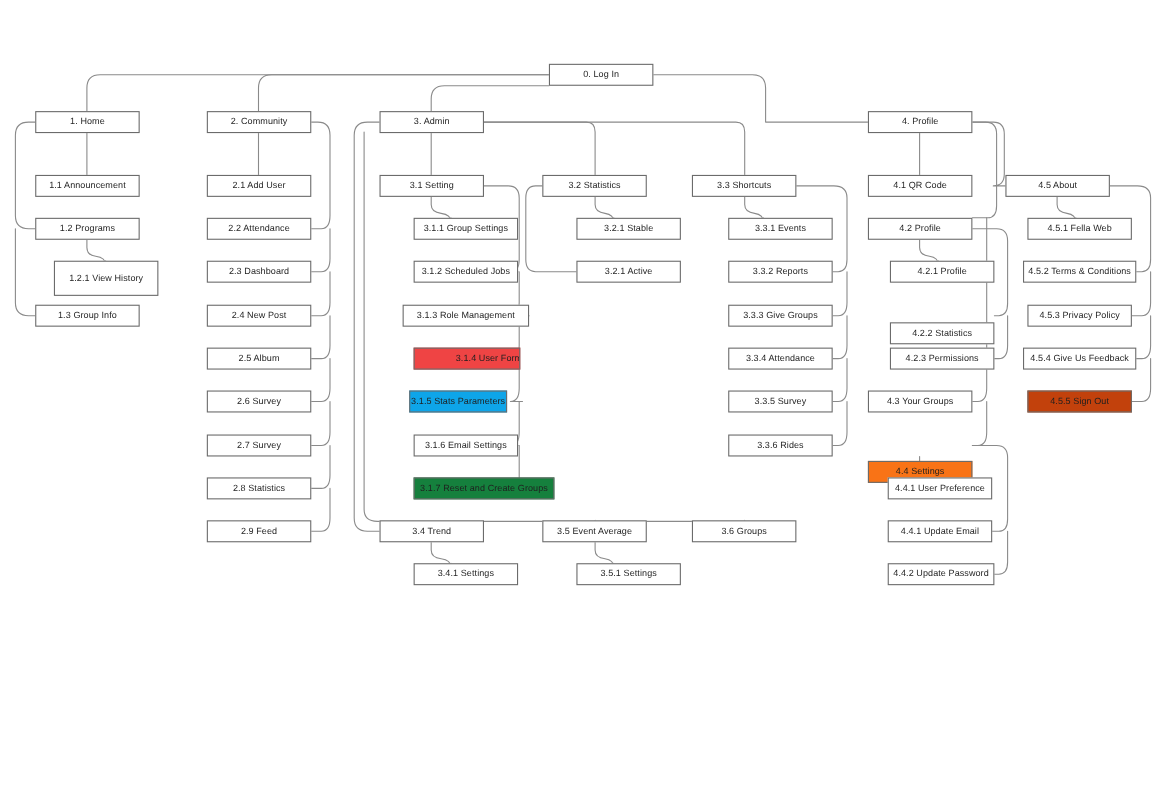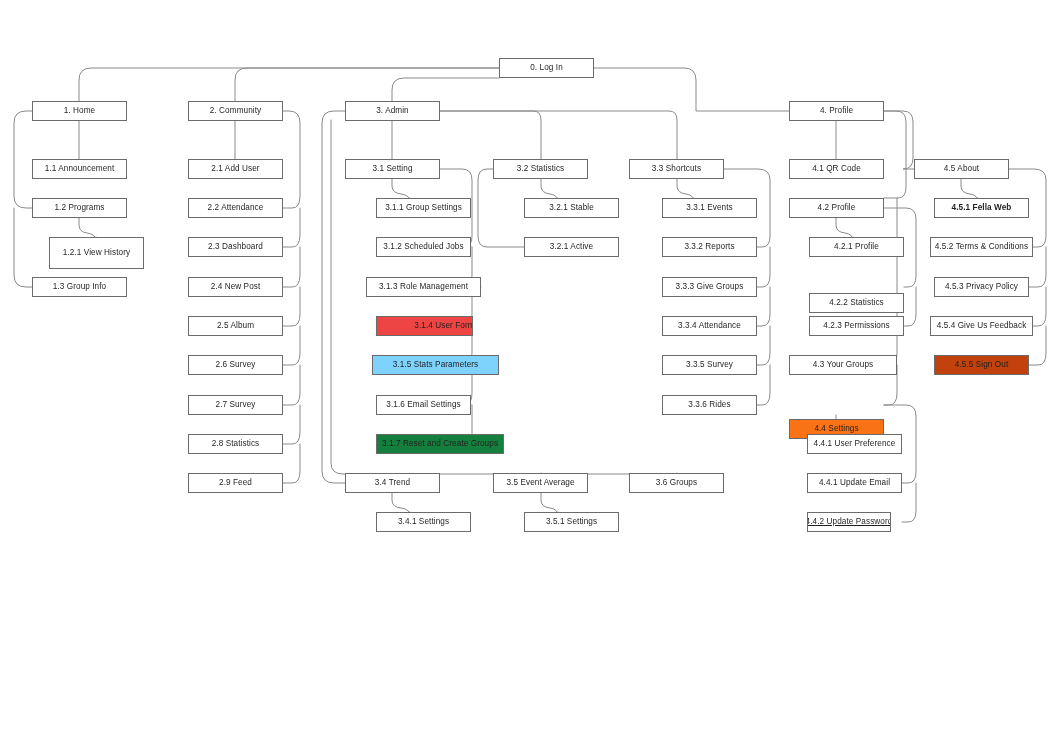--- a/index.html
+++ b/index.html
@@ -103,21 +103,21 @@
     <div class="node" style="left: 188px; top: 355px; width: 95px; height: 20px; background: rgb(255, 255, 255); border-color: rgb(107, 107, 107); color: rgb(31, 31, 31);">2.6 Survey</div>
     <div class="node" style="left: 188px; top: 395px; width: 95px; height: 20px; background: rgb(255, 255, 255); border-color: rgb(107, 107, 107); color: rgb(31, 31, 31);">2.7 Survey</div>
     <div class="node" style="left: 188px; top: 434px; width: 95px; height: 20px; background: rgb(255, 255, 255); border-color: rgb(107, 107, 107); color: rgb(31, 31, 31);">2.8 Statistics</div>
     <div class="node" style="left: 188px; top: 473px; width: 95px; height: 20px; background: rgb(255, 255, 255); border-color: rgb(107, 107, 107); color: rgb(31, 31, 31);">2.9 Feed</div>
     <div class="node" style="left: 345px; top: 101px; width: 95px; height: 20px; background: rgb(255, 255, 255); border-color: rgb(107, 107, 107); color: rgb(31, 31, 31);">3. Admin</div>
     <div class="node" style="left: 345px; top: 159px; width: 95px; height: 20px; background: rgb(255, 255, 255); border-color: rgb(107, 107, 107); color: rgb(31, 31, 31);">3.1 Setting</div>
     <div class="node" style="left: 376px; top: 198px; width: 95px; height: 20px; background: rgb(255, 255, 255); border-color: rgb(107, 107, 107); color: rgb(31, 31, 31);">3.1.1 Group Settings</div>
     <div class="node" style="left: 376px; top: 237px; width: 95px; height: 20px; background: rgb(255, 255, 255); border-color: rgb(107, 107, 107); color: rgb(31, 31, 31);">3.1.2 Scheduled Jobs</div>
     <div class="node" style="left: 366px; top: 277px; width: 115px; height: 20px; background: rgb(255, 255, 255); border-color: rgb(107, 107, 107); color: rgb(31, 31, 31);">3.1.3 Role Management</div>
     <div class="node" style="left: 376px; top: 316px; width: 97px; height: 20px; background: #ef4444; border-color: rgb(107, 107, 107); color: rgb(31, 31, 31); padding-left: 40px;">3.1.4 User Form</div>
-    <div class="node" style="left: 372px; top: 355px; width: 127px; height: 20px; background: #7dd3fc; border-color: rgb(107, 107, 107); color: rgb(31, 31, 31);">3.1.5 Stats Parameters</div>
+    <div class="node" style="left: 372px; top: 355px; width: 89px; height: 20px; background: #0ea5e9; border-color: rgb(107, 107, 107); color: rgb(31, 31, 31);">3.1.5 Stats Parameters</div>
     <div class="node" style="left: 376px; top: 395px; width: 95px; height: 20px; background: rgb(255, 255, 255); border-color: rgb(107, 107, 107); color: rgb(31, 31, 31);">3.1.6 Email Settings</div>
     <div class="node" style="left: 376px; top: 434px; width: 128px; height: 20px; background: #15803d; border-color: rgb(107, 107, 107); color: rgb(31, 31, 31);">3.1.7 Reset and Create Groups</div>
     <div class="node" style="left: 493px; top: 159px; width: 95px; height: 20px; background: rgb(255, 255, 255); border-color: rgb(107, 107, 107); color: rgb(31, 31, 31);">3.2 Statistics</div>
     <div class="node" style="left: 524px; top: 198px; width: 95px; height: 20px; background: rgb(255, 255, 255); border-color: rgb(107, 107, 107); color: rgb(31, 31, 31);">3.2.1 Stable</div>
     <div class="node" style="left: 524px; top: 237px; width: 95px; height: 20px; background: rgb(255, 255, 255); border-color: rgb(107, 107, 107); color: rgb(31, 31, 31);">3.2.1 Active</div>
     <div class="node" style="left: 629px; top: 159px; width: 95px; height: 20px; background: rgb(255, 255, 255); border-color: rgb(107, 107, 107); color: rgb(31, 31, 31);">3.3 Shortcuts</div>
     <div class="node" style="left: 662px; top: 198px; width: 95px; height: 20px; background: rgb(255, 255, 255); border-color: rgb(107, 107, 107); color: rgb(31, 31, 31);">3.3.1 Events</div>
     <div class="node" style="left: 662px; top: 237px; width: 95px; height: 20px; background: rgb(255, 255, 255); border-color: rgb(107, 107, 107); color: rgb(31, 31, 31);">3.3.2 Reports</div>
     <div class="node" style="left: 662px; top: 277px; width: 95px; height: 20px; background: rgb(255, 255, 255); border-color: rgb(107, 107, 107); color: rgb(31, 31, 31);">3.3.3 Give Groups</div>
     <div class="node" style="left: 662px; top: 316px; width: 95px; height: 20px; background: rgb(255, 255, 255); border-color: rgb(107, 107, 107); color: rgb(31, 31, 31);">3.3.4 Attendance</div>
@@ -127,24 +127,24 @@
     <div class="node" style="left: 376px; top: 512px; width: 95px; height: 20px; background: rgb(255, 255, 255); border-color: rgb(107, 107, 107); color: rgb(31, 31, 31);">3.4.1 Settings</div>
     <div class="node" style="left: 493px; top: 473px; width: 95px; height: 20px; background: rgb(255, 255, 255); border-color: rgb(107, 107, 107); color: rgb(31, 31, 31);">3.5 Event Average</div>
     <div class="node" style="left: 524px; top: 512px; width: 95px; height: 20px; background: rgb(255, 255, 255); border-color: rgb(107, 107, 107); color: rgb(31, 31, 31);">3.5.1 Settings</div>
     <div class="node" style="left: 629px; top: 473px; width: 95px; height: 20px; background: rgb(255, 255, 255); border-color: rgb(107, 107, 107); color: rgb(31, 31, 31);">3.6 Groups</div>
     <div class="node" style="left: 789px; top: 101px; width: 95px; height: 20px; background: rgb(255, 255, 255); border-color: rgb(107, 107, 107); color: rgb(31, 31, 31);">4. Profile</div>
     <div class="node" style="left: 789px; top: 159px; width: 95px; height: 20px; background: rgb(255, 255, 255); border-color: rgb(107, 107, 107); color: rgb(31, 31, 31);">4.1 QR Code</div>
     <div class="node" style="left: 789px; top: 198px; width: 95px; height: 20px; background: rgb(255, 255, 255); border-color: rgb(107, 107, 107); color: rgb(31, 31, 31);">4.2 Profile</div>
     <div class="node" style="left: 809px; top: 237px; width: 95px; height: 20px; background: rgb(255, 255, 255); border-color: rgb(107, 107, 107); color: rgb(31, 31, 31);">4.2.1 Profile</div>
     <div class="node" style="left: 809px; top: 293px; width: 95px; height: 20px; background: rgb(255, 255, 255); border-color: rgb(107, 107, 107); color: rgb(31, 31, 31);">4.2.2 Statistics</div>
     <div class="node" style="left: 809px; top: 316px; width: 95px; height: 20px; background: rgb(255, 255, 255); border-color: rgb(107, 107, 107); color: rgb(31, 31, 31);">4.2.3 Permissions</div>
-    <div class="node" style="left: 789px; top: 355px; width: 108px; height: 20px; background: rgb(255, 255, 255); border-color: rgb(107, 107, 107); color: rgb(31, 31, 31);">4.3 Your Groups</div>
+    <div class="node" style="left: 789px; top: 355px; width: 95px; height: 20px; background: rgb(255, 255, 255); border-color: rgb(107, 107, 107); color: rgb(31, 31, 31);">4.3 Your Groups</div>
     <div class="node" style="left: 789px; top: 395px; width: 95px; height: 20px; background: #f97316; border-color: rgb(107, 107, 107); color: rgb(31, 31, 31); margin-top: 24px;">4.4 Settings</div>
     <div class="node" style="left: 807px; top: 434px; width: 95px; height: 20px; background: rgb(255, 255, 255); border-color: rgb(107, 107, 107); color: rgb(31, 31, 31);">4.4.1 User Preference</div>
     <div class="node" style="left: 807px; top: 473px; width: 95px; height: 20px; background: rgb(255, 255, 255); border-color: rgb(107, 107, 107); color: rgb(31, 31, 31);">4.4.1 Update Email</div>
-    <div class="node" style="left: 807px; top: 512px; width: 84px; height: 20px; background: rgb(255, 255, 255); border-color: rgb(107, 107, 107); color: rgb(31, 31, 31); text-decoration: underline;">4.4.2 Update Password</div>
+    <div class="node" style="left: 807px; top: 512px; width: 97px; height: 20px; background: rgb(255, 255, 255); border-color: rgb(107, 107, 107); color: rgb(31, 31, 31);">4.4.2 Update Password</div>
     <div class="node" style="left: 914px; top: 159px; width: 95px; height: 20px; background: rgb(255, 255, 255); border-color: rgb(107, 107, 107); color: rgb(31, 31, 31);">4.5 About</div>
-    <div class="node" style="left: 934px; top: 198px; width: 95px; height: 20px; background: rgb(255, 255, 255); border-color: rgb(107, 107, 107); color: rgb(31, 31, 31); font-weight: bold;">4.5.1 Fella Web</div>
+    <div class="node" style="left: 934px; top: 198px; width: 95px; height: 20px; background: rgb(255, 255, 255); border-color: rgb(107, 107, 107); color: rgb(31, 31, 31);">4.5.1 Fella Web</div>
     <div class="node" style="left: 930px; top: 237px; width: 103px; height: 20px; background: rgb(255, 255, 255); border-color: rgb(107, 107, 107); color: rgb(31, 31, 31);">4.5.2 Terms &amp; Conditions</div>
     <div class="node" style="left: 934px; top: 277px; width: 95px; height: 20px; background: rgb(255, 255, 255); border-color: rgb(107, 107, 107); color: rgb(31, 31, 31);">4.5.3 Privacy Policy</div>
     <div class="node" style="left: 930px; top: 316px; width: 103px; height: 20px; background: rgb(255, 255, 255); border-color: rgb(107, 107, 107); color: rgb(31, 31, 31);">4.5.4 Give Us Feedback</div>
     <div class="node" style="left: 934px; top: 355px; width: 95px; height: 20px; background: #c2410c; border-color: rgb(107, 107, 107); color: rgb(31, 31, 31);">4.5.5 Sign Out</div>
   </div>
 
 </body></html>

